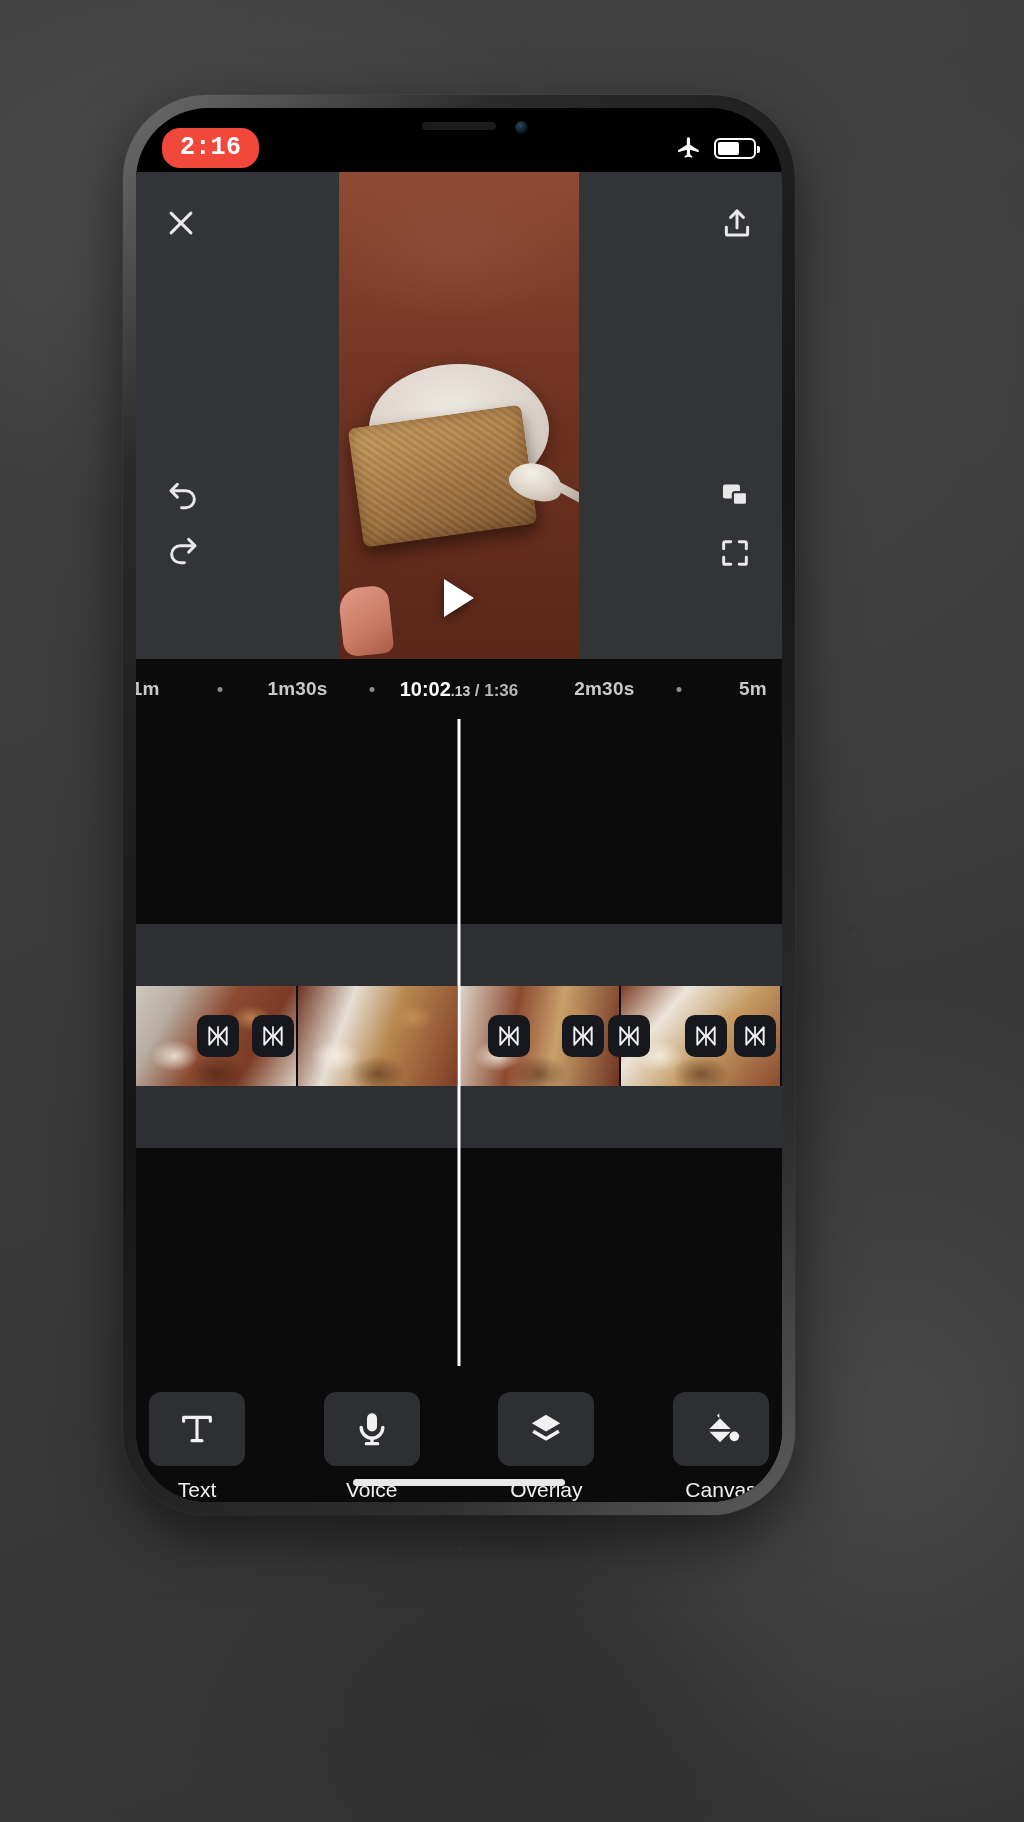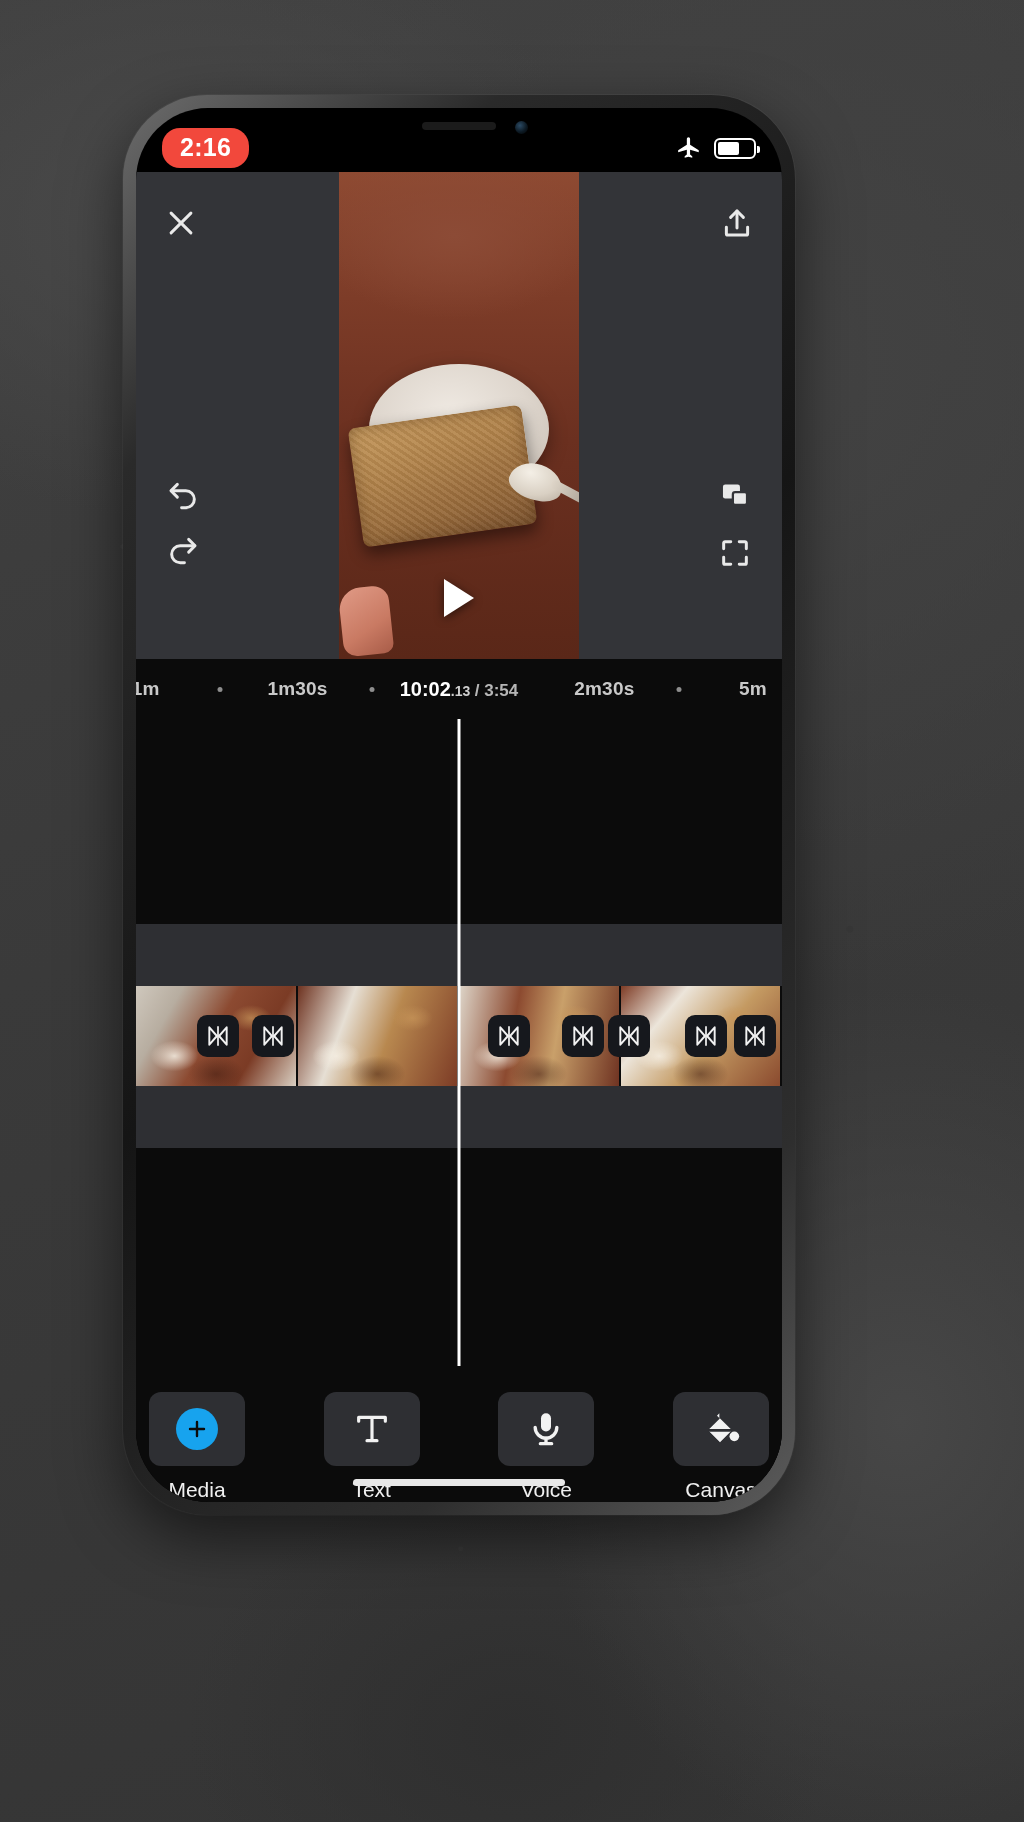--- a/index.html
+++ b/index.html
@@ -67,21 +67,21 @@
     position:absolute;top:13px;left:calc(50% + 56px);
     width:13px;height:13px;border-radius:50%;
     background:radial-gradient(circle at 38% 35%,#2b4a64 0%,#0d1a24 55%,#000 100%);
     z-index:41;
   }
 
   
   .statusbar{
     position:absolute;top:0;left:0;right:0;height:74px;z-index:30;
     display:flex;align-items:center;justify-content:space-between;
-    padding:0 26px;box-sizing:border-box;
+    padding:0 26px;box-sizing:border-box;font-family:Liberation Mono, monospace;
   }
   .rec-pill{
     display:flex;align-items:center;justify-content:center;
     background:#f2483c;color:#fff;
     font-size:25px;font-weight:bold;
     border-radius:18px;padding:5px 18px 6px;
     margin-top:6px;letter-spacing:.3px;
   }
   .status-right{display:flex;align-items:center;gap:12px;margin-top:6px;}
   .airplane{width:26px;height:26px;fill:#fff;}
@@ -334,21 +334,21 @@
         </div>
         <div class="tick" style="left:25%">
           <span class="tick-label">1m30s</span>
         </div>
         <div class="tick" style="left:36.5%">
           <div class="tick-dot"></div>
         </div>
 
         <div class="tick" style="left:50%">
           <span class="cur-time">10:02</span><span class="cur-frames">.13</span>
-          <span class="cur-total"> <span>/</span> </span><span class="cur-total">3:54</span>
+          <span class="cur-total"> <span>/</span> </span><span class="cur-total">1:36</span>
         </div>
 
         <div class="tick" style="left:72.5%">
           <span class="tick-label">2m30s</span>
         </div>
         <div class="tick" style="left:84%">
           <div class="tick-dot"></div>
         </div>
         <div class="tick" style="left:95.5%">
           <span class="tick-label">5m</span>
@@ -410,30 +410,20 @@
                 </svg>
             </div>
           </div>
 
           <div class="track-bot"></div>
         </div>
       </div>
 
       <div class="toolbar">
 
-        <div class="tool">
-          <div class="tool-tile">
-            <div class="plus-circle">
-              <svg viewBox="0 0 24 24">
-                  <path d="M12 5v14M5 12h14" fill="none" stroke="#0b0b0b" stroke-width="2.4" stroke-linecap="round"></path>
-                </svg>
-            </div>
-          </div>
-          <div class="tool-label">Media</div>
-        </div>
 
 
         <div class="tool">
           <div class="tool-tile">
             <svg viewBox="0 0 24 24">
               <path d="M4 5h16M4 5v2.3M20 5v2.3M12 5v14M9 19h6" fill="none" stroke="#f2f2f2" stroke-width="1.9" stroke-linecap="round"></path>
             </svg>
           </div>
           <div class="tool-label">Text</div>
         </div>
@@ -442,20 +432,29 @@
           <div class="tool-tile">
             <svg viewBox="0 0 24 24">
               <rect x="9" y="2.5" width="6" height="11" rx="3" fill="#f2f2f2"></rect>
               <path d="M5.5 11a6.5 6.5 0 0 0 13 0" fill="none" stroke="#f2f2f2" stroke-width="2" stroke-linecap="round"></path>
               <path d="M12 17.5v3.2M8.6 20.8h6.8" fill="none" stroke="#f2f2f2" stroke-width="2" stroke-linecap="round"></path>
             </svg>
           </div>
           <div class="tool-label">Voice</div>
         </div>
 
+        <div class="tool">
+          <div class="tool-tile">
+            <svg viewBox="0 0 24 24">
+              <path d="M12 3.5l8.5 5-8.5 5-8.5-5z" fill="#f2f2f2"></path>
+              <path d="M4.3 13.3L12 17.9l7.7-4.6" fill="none" stroke="#f2f2f2" stroke-width="2.1" stroke-linejoin="round"></path>
+            </svg>
+          </div>
+          <div class="tool-label">Overlay</div>
+        </div>
 
         <div class="tool">
           <div class="tool-tile">
             <svg viewBox="0 0 24 24">
               <path d="M11 2.6l-1.4 1.4 1.7 1.7-7.1 7.1 7.2 7.2 7.2-7.2-7.6-7.6z" fill="#f2f2f2"></path>
               <path d="M4.2 12.8h14.4" stroke="#2e2f33" stroke-width="1.6"></path>
               <circle cx="20" cy="16.4" r="2.9" fill="#f2f2f2"></circle>
             </svg>
           </div>
           <div class="tool-label">Canvas</div>

